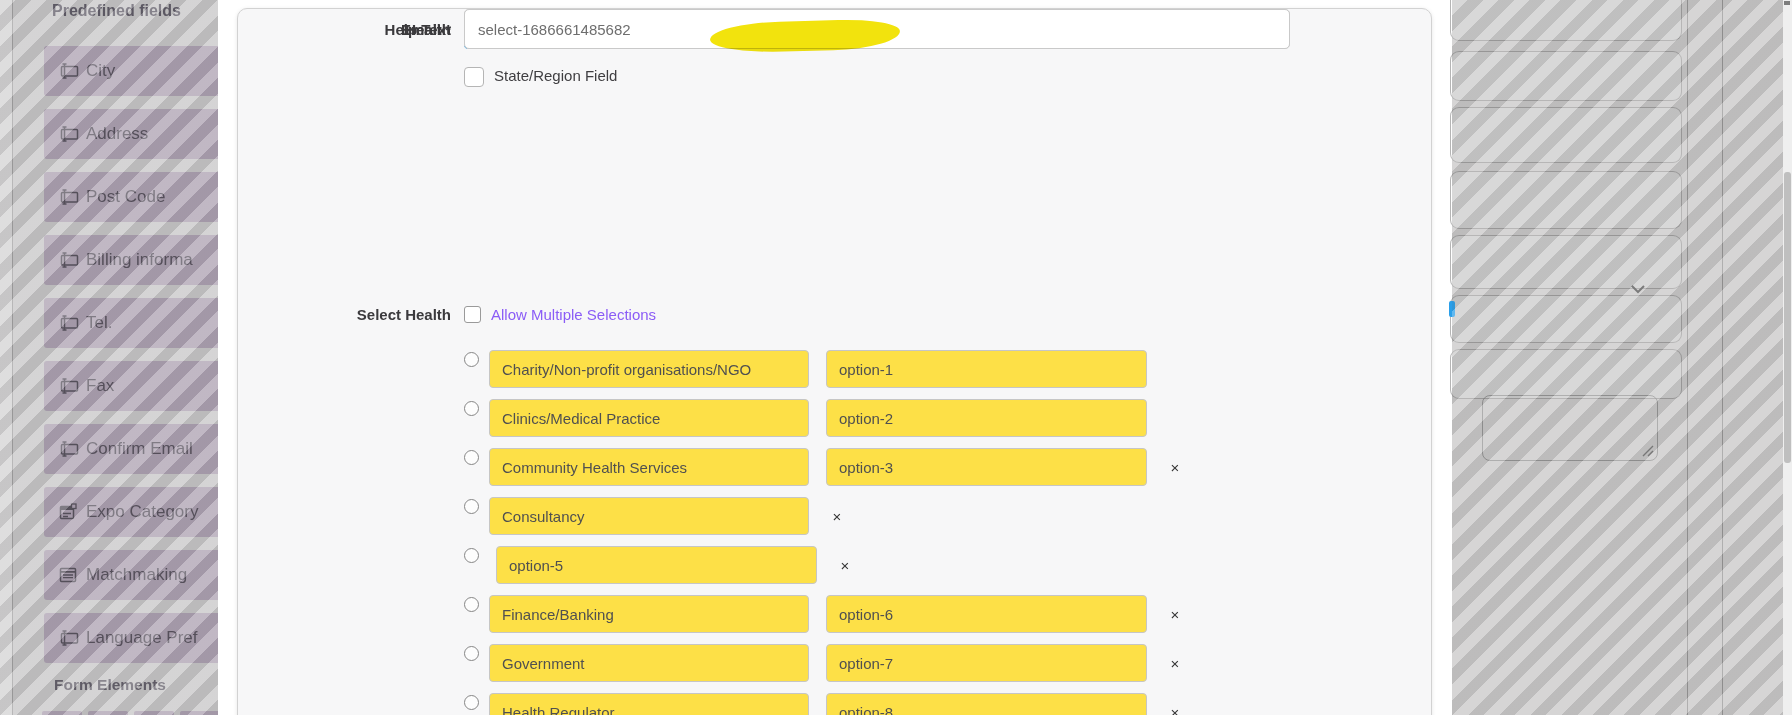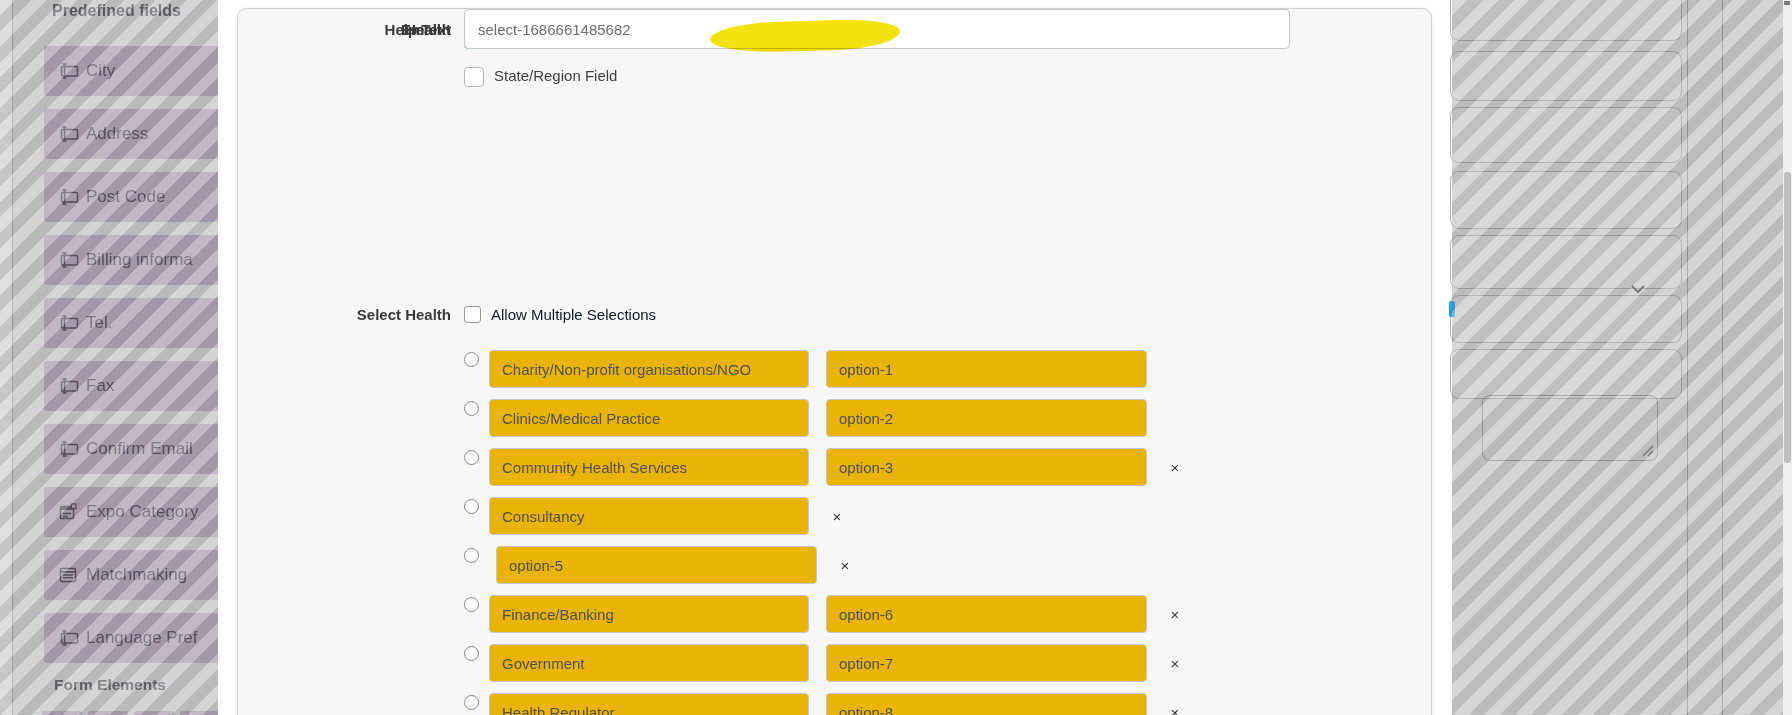--- a/index.html
+++ b/index.html
@@ -49,26 +49,26 @@
   .flag-label{font-size:15px;color:#3f3e41;white-space:nowrap;}
   .marker{position:absolute;height:30px;top:-4px;background:#f2e30d;mix-blend-mode:multiply;border-radius:48% 42% 46% 50% / 70% 55% 75% 60%;transform:rotate(-1.6deg);pointer-events:none;z-index:2;}
 
   .fieldrow{position:absolute;left:63px;display:flex;align-items:center;}
   .fieldrow .flabel{width:150px;text-align:right;font-size:15px;font-weight:bold;color:#3b3a3d;padding-right:13px;}
   .tinput{width:826px;height:40px;box-sizing:border-box;border:1px solid #c9c9c9;border-radius:5px;background:#fff;padding:0 13px;font-family:inherit;font-size:15px;color:#6e6e6e;outline:none;}
 
   .si-row{position:absolute;left:63px;top:297px;display:flex;align-items:center;}
   .si-label{width:150px;text-align:right;font-size:15px;font-weight:bold;color:#3b3a3d;padding-right:13px;}
   .cb.small{width:17px;height:17px;border-radius:3px;border-color:#9a9a9a;}
-  .ams-label{font-size:15px;color:#0f172a;}
+  .ams-label{font-size:15px;color:#8b5cf6;}
 
   .opt-col{position:absolute;left:226px;top:341px;display:flex;flex-direction:column;gap:11px;}
   .opt-row{display:flex;align-items:flex-start;}
   .radio{width:15px;height:15px;border:1.5px solid #868686;border-radius:50%;background:#fdfdfd;box-sizing:border-box;margin-top:2px;flex:0 0 auto;}
-  .opt-input{height:38px;box-sizing:border-box;border:1px solid #c6c6c6;border-radius:4px;background:#eab308;padding:8px 12px;font-family:inherit;font-size:15px;color:#505050;outline:none;}
+  .opt-input{height:38px;box-sizing:border-box;border:1px solid #c6c6c6;border-radius:4px;background:#fde047;padding:8px 12px;font-family:inherit;font-size:15px;color:#505050;outline:none;}
   .opt-value{width:320px;margin-left:10px;}
   .opt-name{width:321px;margin-left:17px;}
   .opt-x{width:16px;margin-left:20px;height:38px;display:flex;align-items:center;justify-content:center;font-size:15px;color:#353535;cursor:pointer;}
 </style>
 </head>
 <body>
 
 <div class="stage">
 
   <div class="side stripes">

